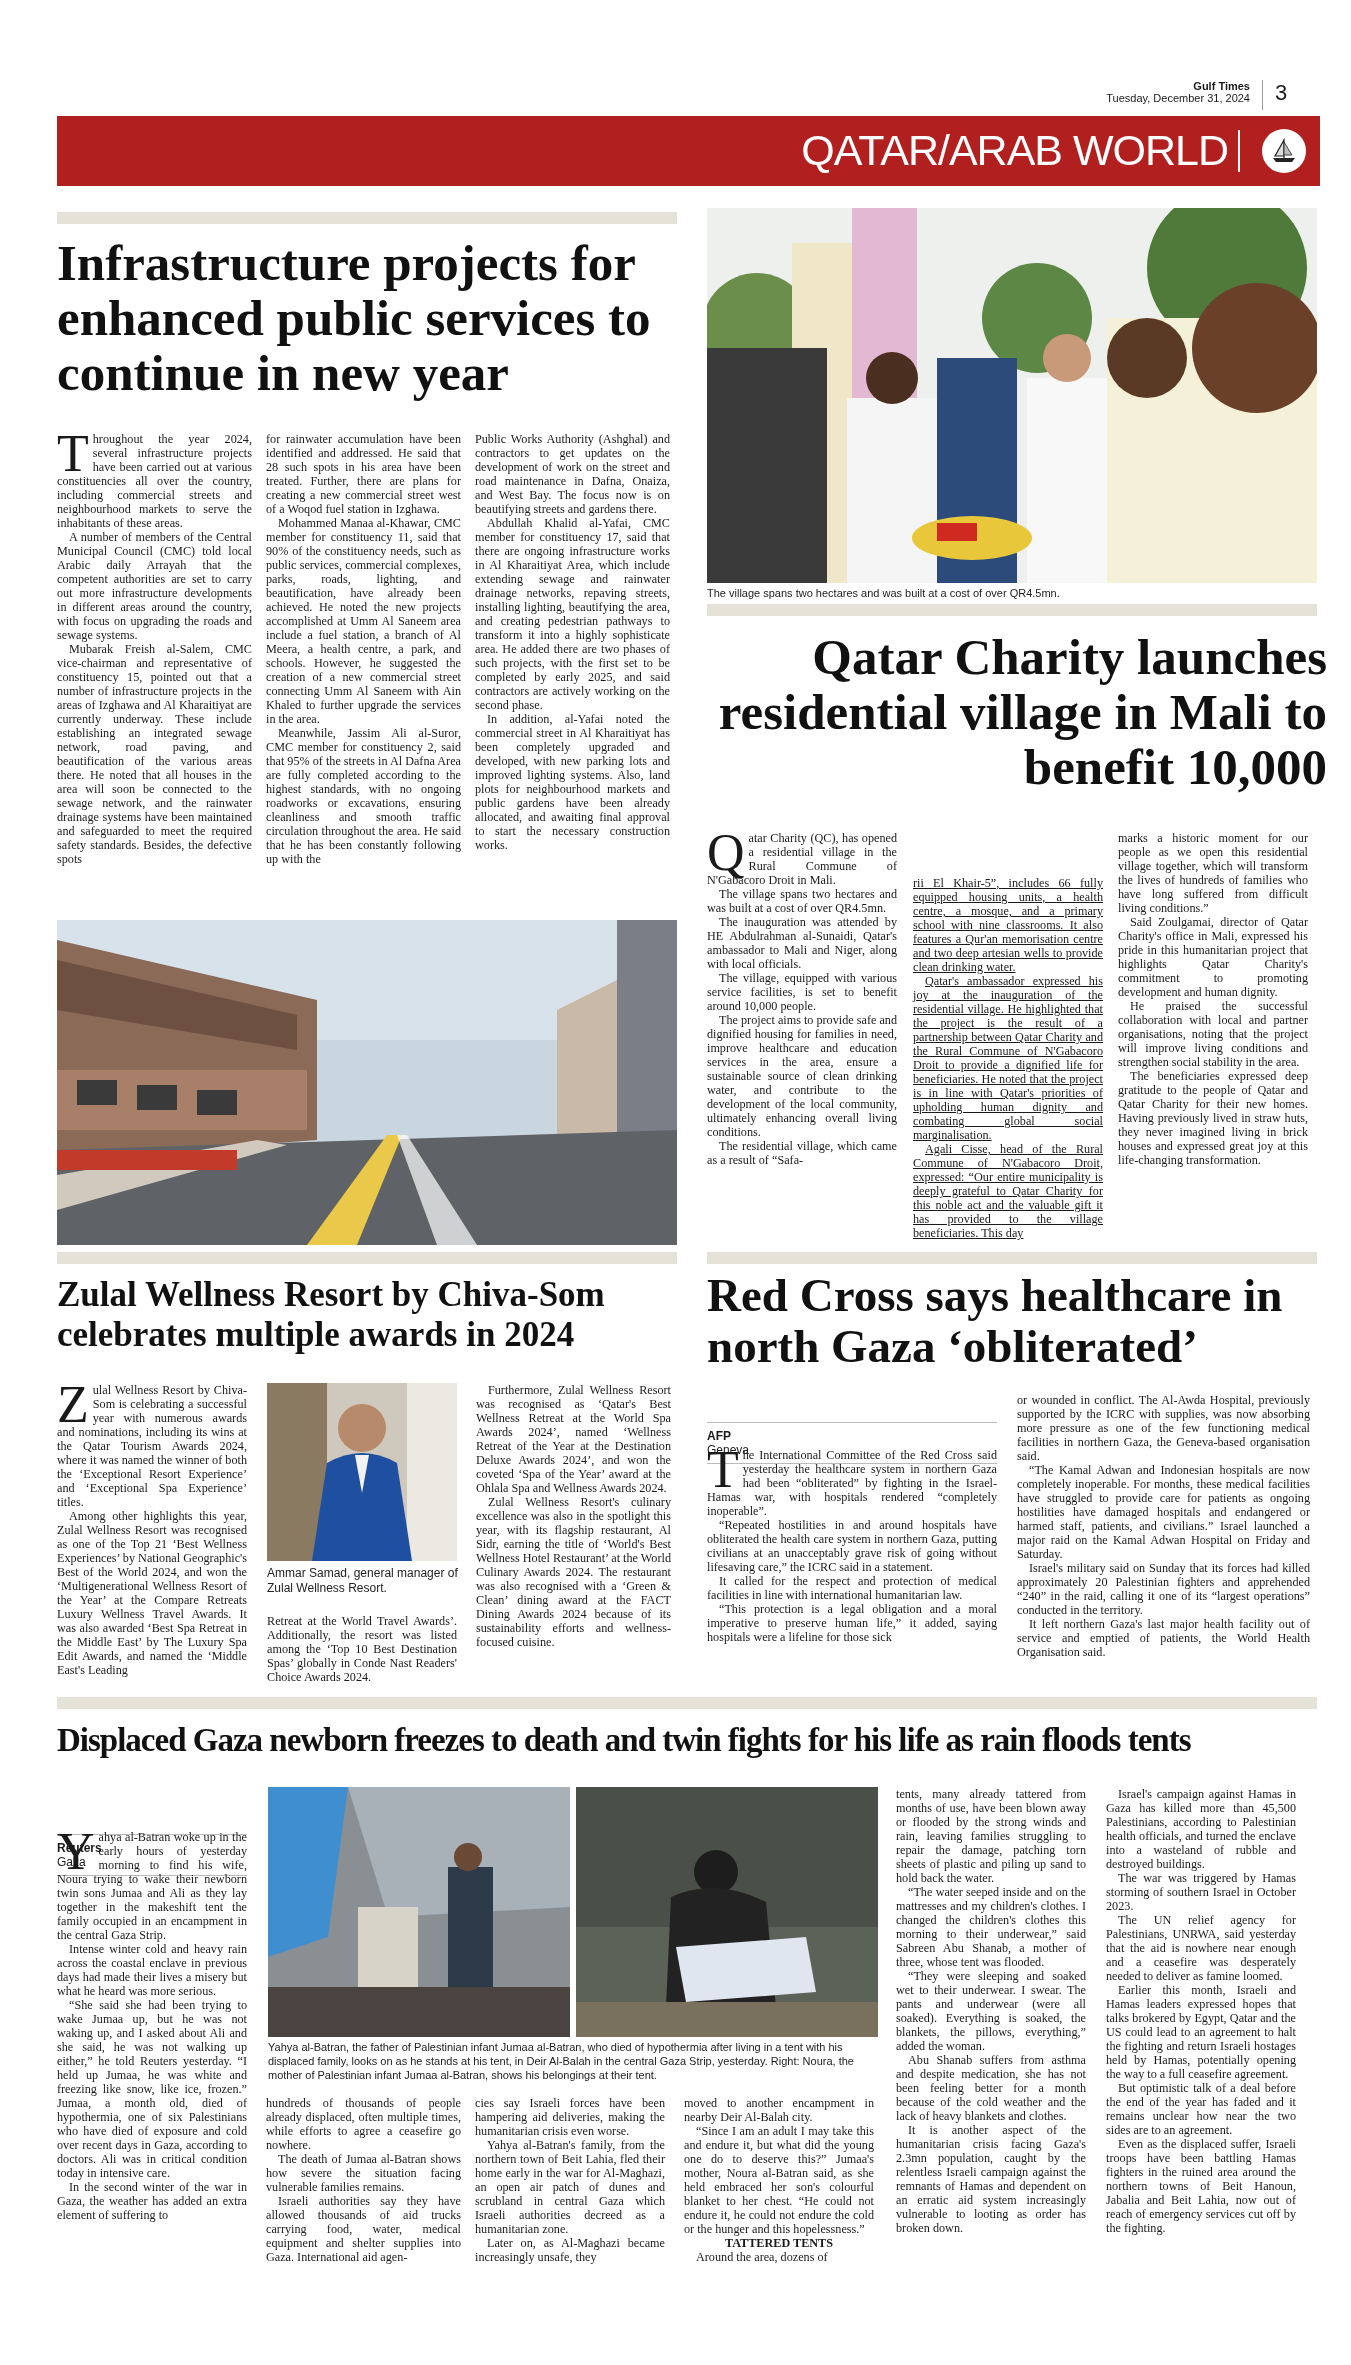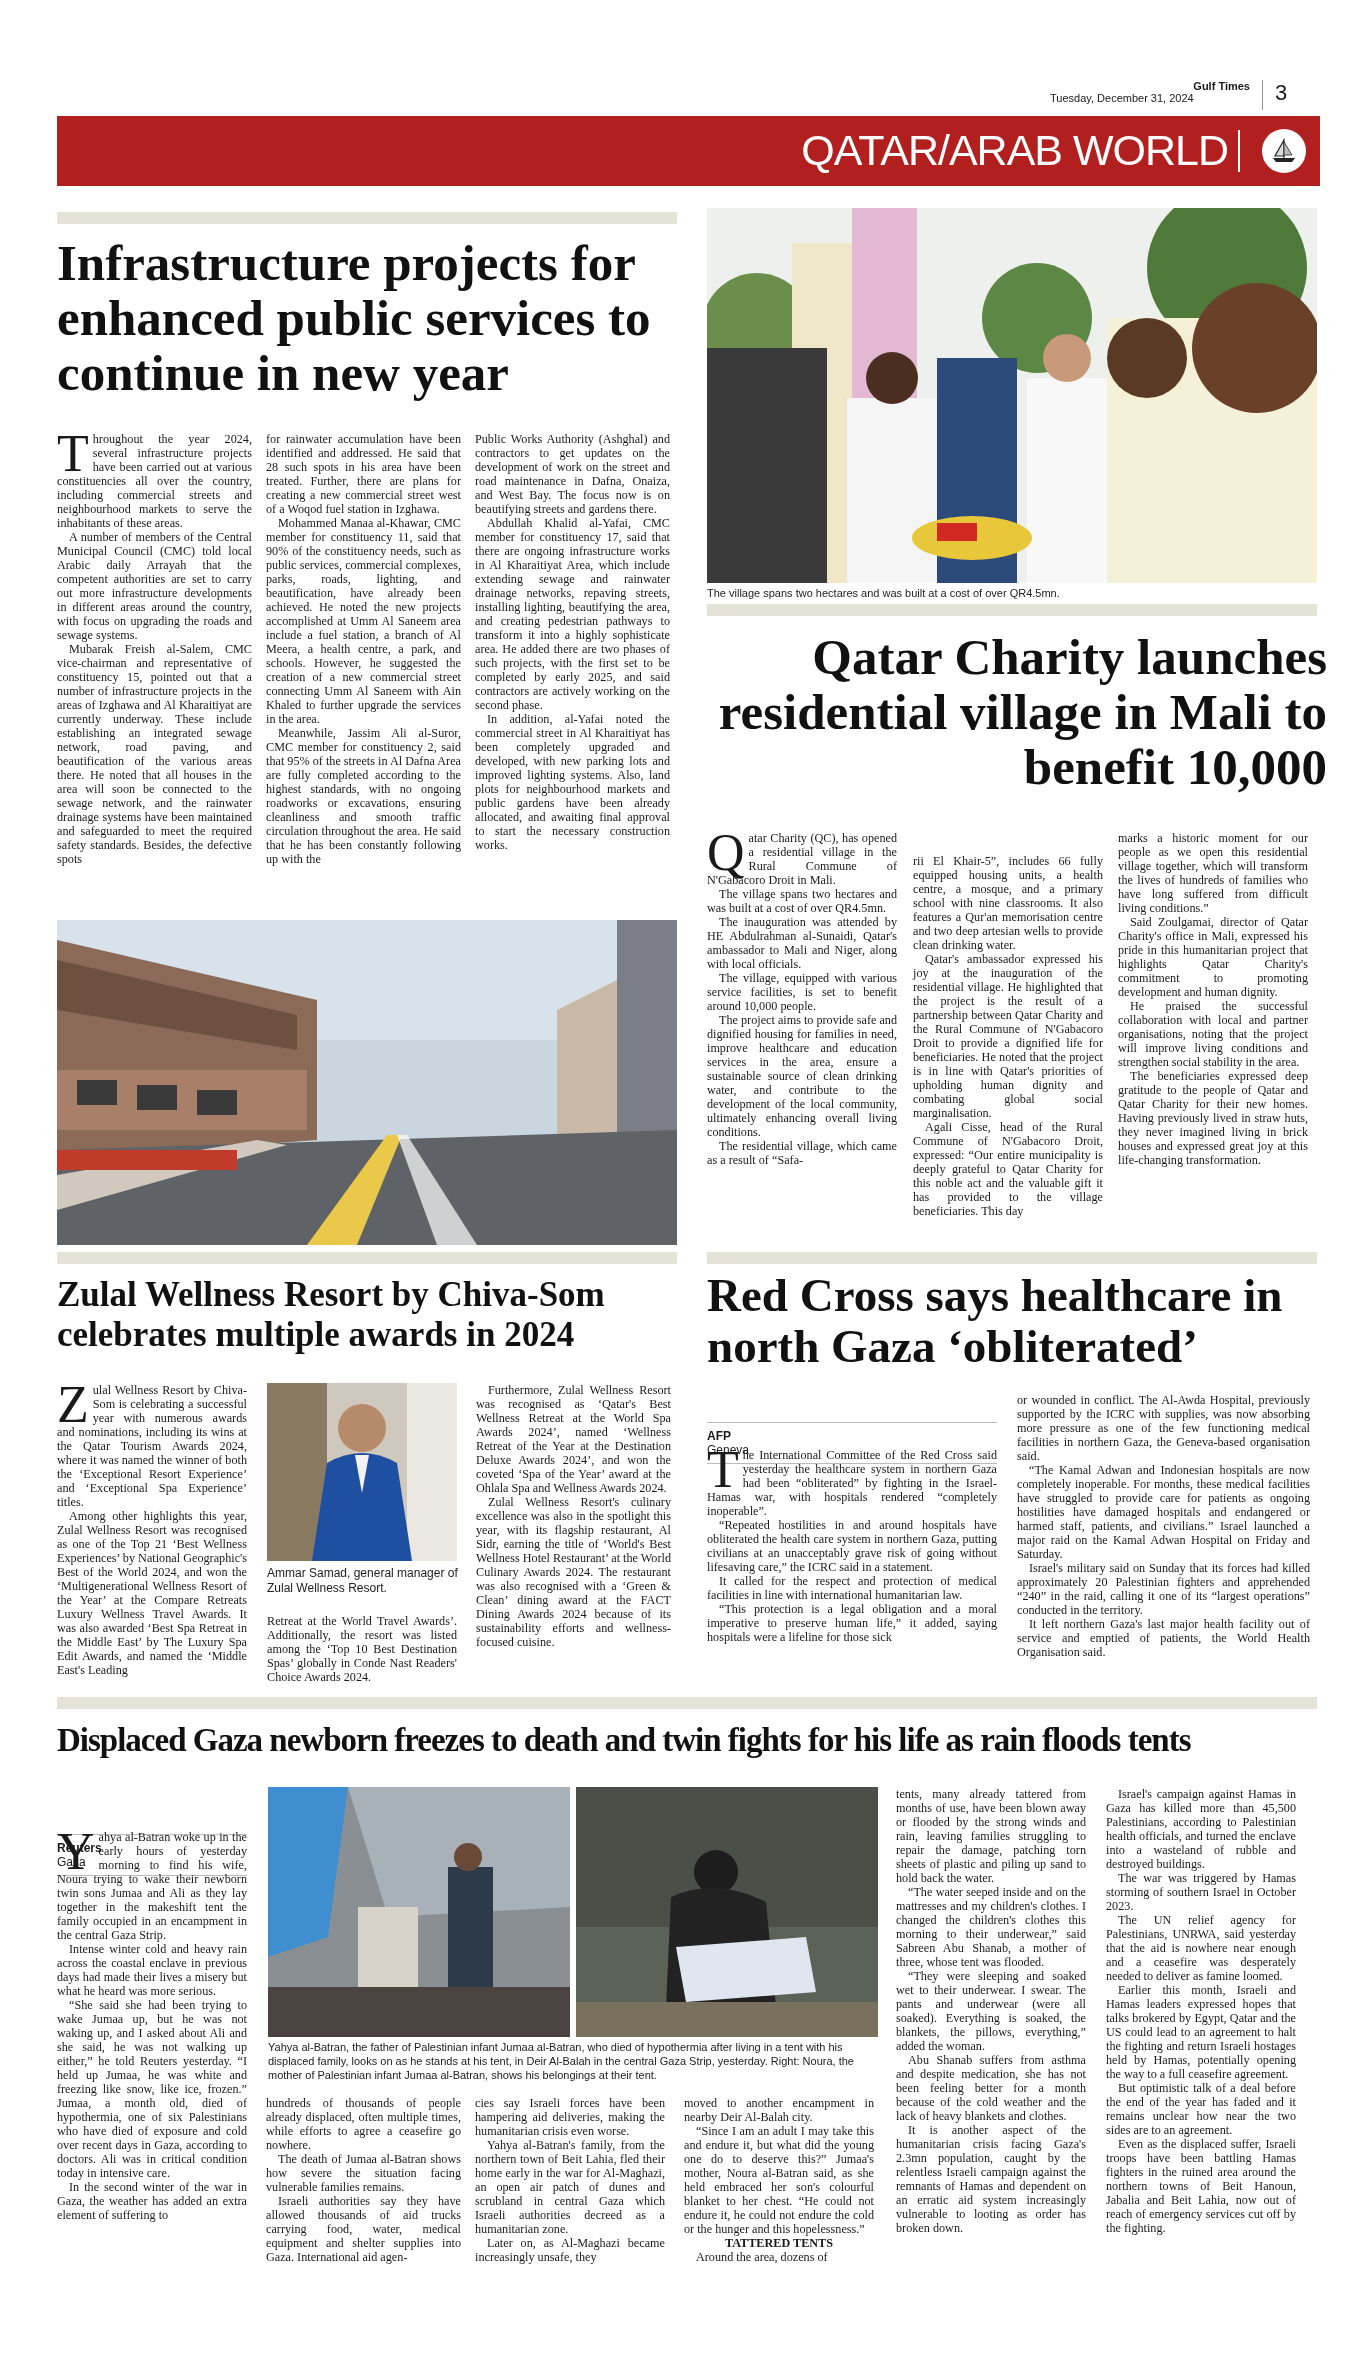--- a/index.html
+++ b/index.html
@@ -3,21 +3,21 @@
 <meta charset="utf-8">
 <style>
   * { box-sizing: border-box; margin: 0; padding: 0; }
   html, body { background: #ffffff; }
   body { width: 1351px; height: 2365px; position: relative; overflow: hidden; color: #1a1a1a; font-family: "DejaVu Serif", serif; }
 
   .abs { position: absolute; }
 
   
   .mast-pub { font-family: "Liberation Sans", sans-serif; font-weight: bold; font-size: 11px; text-align: right; }
-  .mast-date { font-family: "Liberation Sans", sans-serif; font-size: 11px; }
+  .mast-date { font-family: "Liberation Sans", sans-serif; font-size: 11px; text-align: right; }
   .page-num { font-family: "Liberation Sans", sans-serif; font-size: 22px; }
   .mast-sep { border-left: 1px solid #999; }
   .banner { background: #b11f1f; }
   .banner-title { font-family: "Liberation Sans", sans-serif; font-weight: 300; color: #fff; font-size: 43px; letter-spacing: -1px; white-space: nowrap; }
   .banner-sep { border-left: 2px solid #fff; }
   .logo { width: 44px; height: 44px; border-radius: 50%; background: #fff; display: flex; align-items: center; justify-content: center; }
 
   .gray-bar { background: #e5e2d8; height: 12px; }
 
   .hl { font-family: "Liberation Serif", serif; color: #111; line-height: 1.08; }
@@ -130,21 +130,21 @@
 <h1 class="abs hl hl-xlb" style="left:707px;top:630px;width:620px;text-align:right;">Qatar Charity launches residential village in Mali to benefit 10,000</h1>
 
 <div class="abs col" style="left:707px;top:831px;width:190px;height:410px;">
   <p class="first"><span class="dropcap">Q</span><span>atar Charity (QC), has opened a residential village in the Rural Commune of N'Gabacoro Droit in Mali.</span></p>
   <p>The village spans two hectares and was built at a cost of over QR4.5mn.</p>
   <p>The inauguration was attended by HE Abdulrahman al-Sunaidi, Qatar's ambassador to Mali and Niger, along with local officials.</p>
   <p>The village, equipped with various service facilities, is set to benefit around 10,000 people.</p>
   <p>The project aims to provide safe and dignified housing for families in need, improve healthcare and education services in the area, ensure a sustainable source of clean drinking water, and contribute to the development of the local community, ultimately enhancing overall living conditions.</p>
   <p>The residential village, which came as a result of “Safa-</p>
 </div>
-<div class="abs col" style="left:913px;top:854px;width:190px;height:410px;">
+<div class="abs col" style="left:913px;top:876px;width:190px;height:410px;text-decoration:underline;">
   <p class="first">rii El Khair-5”, includes 66 fully equipped housing units, a health centre, a mosque, and a primary school with nine classrooms. It also features a Qur'an memorisation centre and two deep artesian wells to provide clean drinking water.</p>
   <p>Qatar's ambassador expressed his joy at the inauguration of the residential village. He highlighted that the project is the result of a partnership between Qatar Charity and the Rural Commune of N'Gabacoro Droit to provide a dignified life for beneficiaries. He noted that the project is in line with Qatar's priorities of upholding human dignity and combating global social marginalisation.</p>
   <p>Agali Cisse, head of the Rural Commune of N'Gabacoro Droit, expressed: “Our entire municipality is deeply grateful to Qatar Charity for this noble act and the valuable gift it has provided to the village beneficiaries. This day</p>
 </div>
 <div class="abs col" style="left:1118px;top:831px;width:190px;height:410px;">
   <p class="first">marks a historic moment for our people as we open this residential village together, which will transform the lives of hundreds of families who have long suffered from difficult living conditions.”</p>
   <p>Said Zoulgamai, director of Qatar Charity's office in Mali, expressed his pride in this humanitarian project that highlights Qatar Charity's commitment to promoting development and human dignity.</p>
   <p>He praised the successful collaboration with local and partner organisations, noting that the project will improve living conditions and strengthen social stability in the area.</p>
   <p>The beneficiaries expressed deep gratitude to the people of Qatar and Qatar Charity for their new homes. Having previously lived in straw huts, they never imagined living in brick houses and expressed great joy at this life-changing transformation.</p>
 </div>

